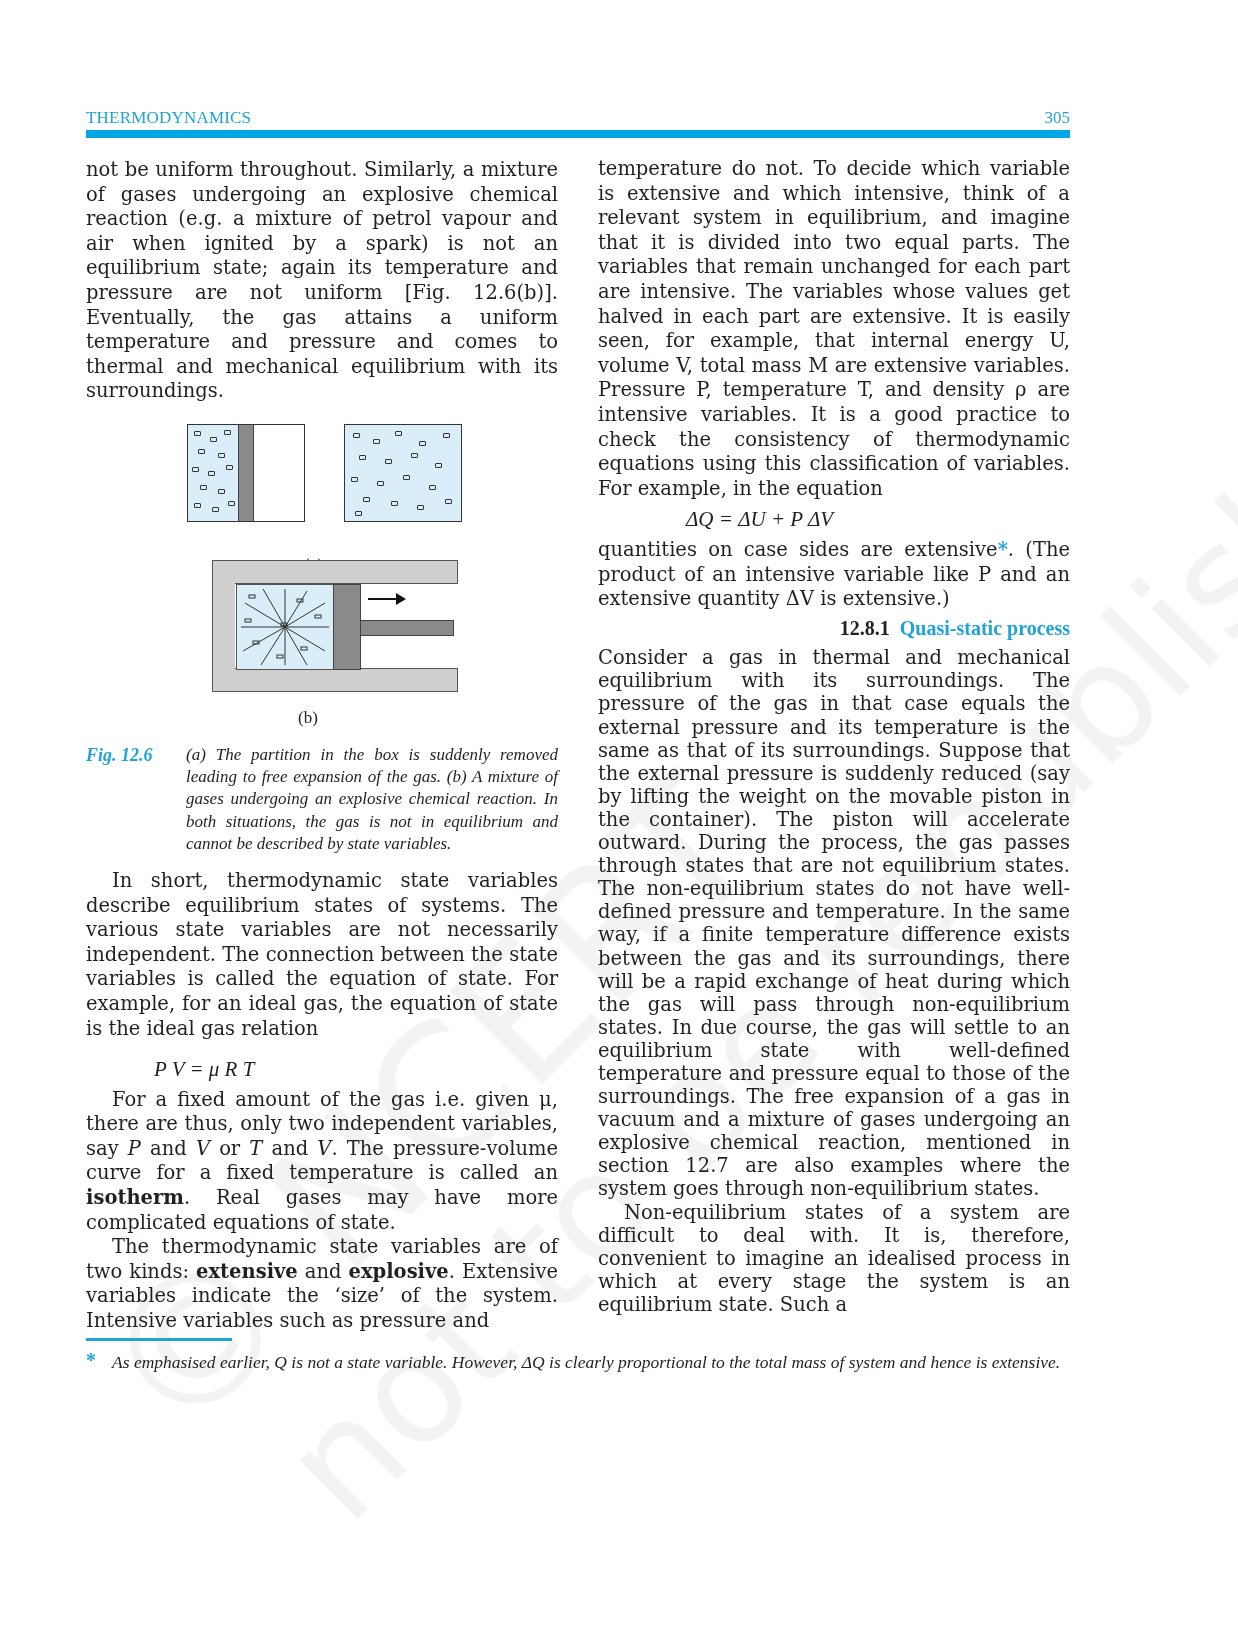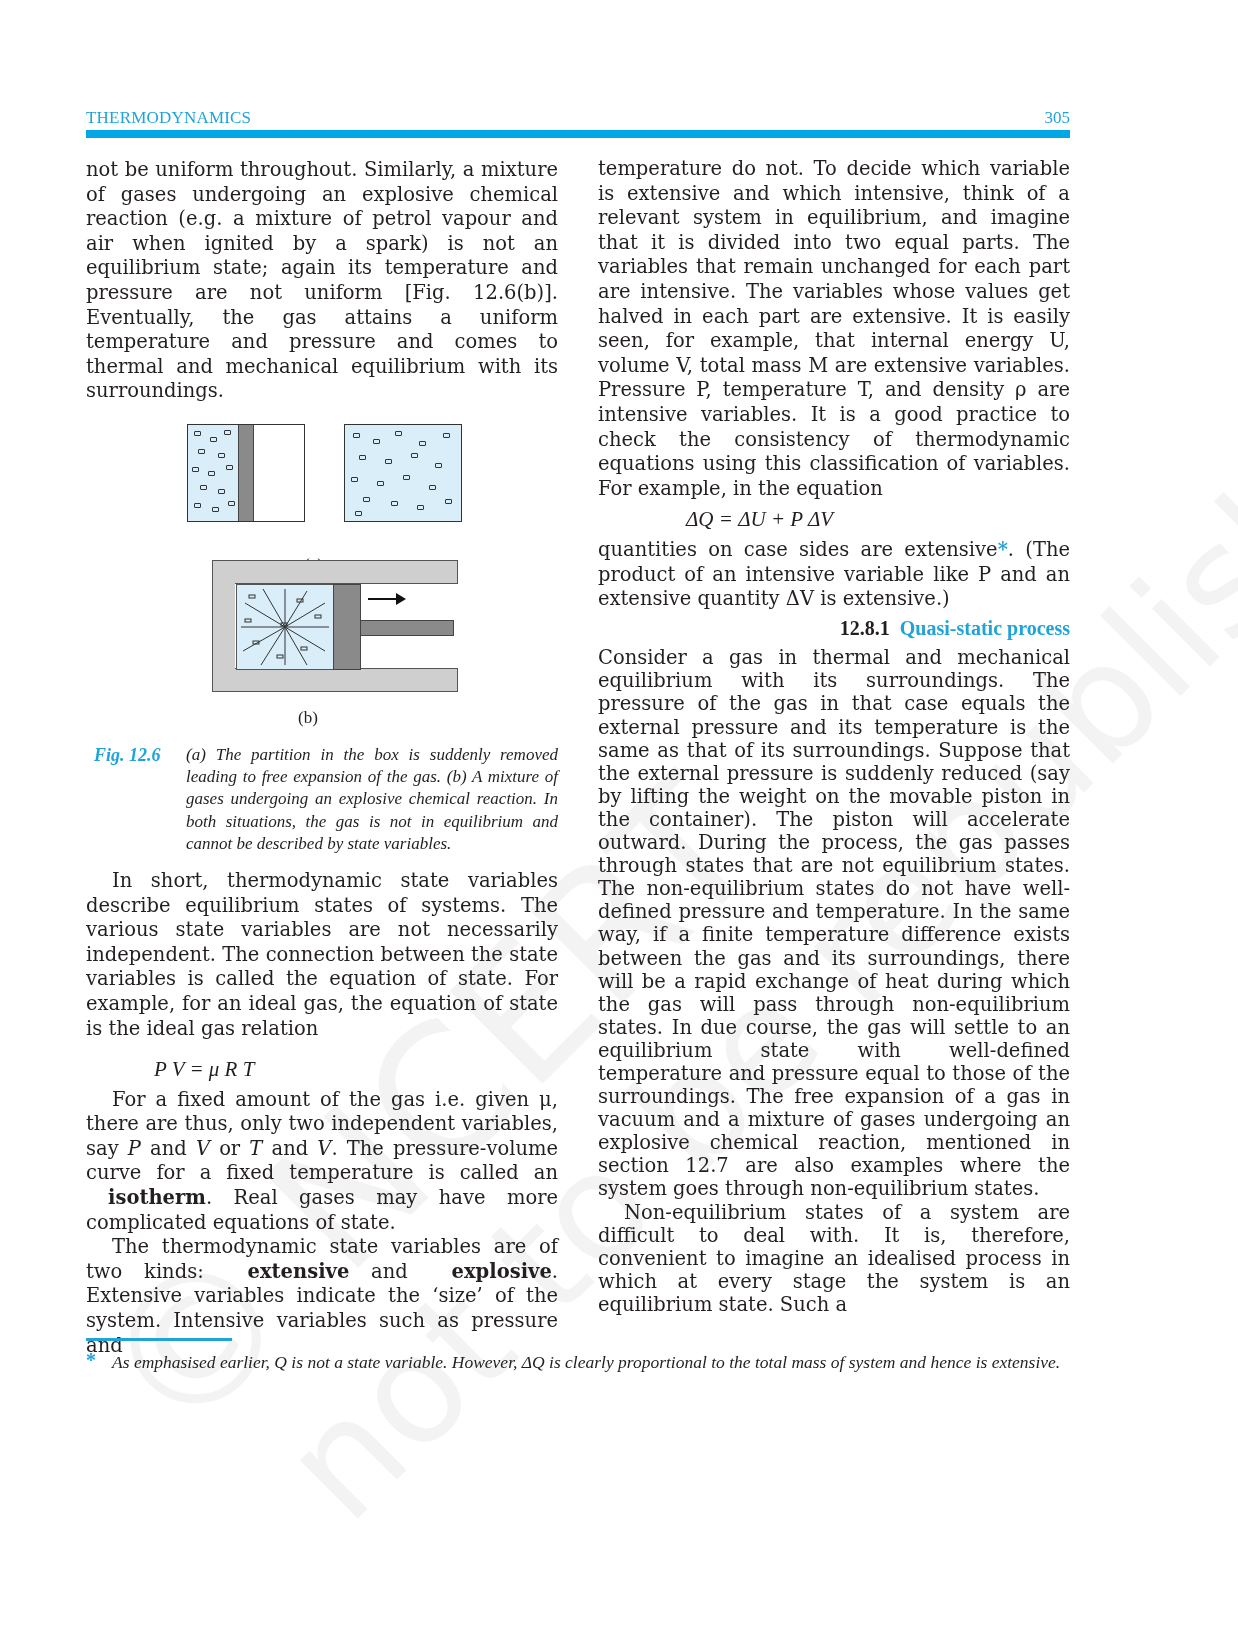--- a/index.html
+++ b/index.html
@@ -12,21 +12,21 @@
 
   .col { position: absolute; font-size: 19.5px; line-height: 24.6px; text-align: justify; }
   .col-left { left: 86px; top: 158px; width: 472px; }
   .col-right { left: 598px; top: 157px; width: 472px; }
   .col p { margin: 0; }
   .indent { text-indent: 26px; }
   .eq { font-family: "Liberation Serif", serif; font-style: italic; font-size: 21px; margin: 6px 0 6px 0; }
   .eq-left { padding-left: 68px; margin-top: 16px; }
   .eq-right { padding-left: 88px; }
   .ast { color: #1fa3d8; font-weight: bold; }
-  b { font-weight: bold; margin-left: 22px; }
+  b { font-weight: bold; }
   i { font-style: italic; }
 
   .figure { position: relative; width: 472px; }
   .fig-a { position: relative; height: 112px; margin-top: 20px; }
   .box { position: absolute; top: 0; height: 96px; border: 1.5px solid #333; background: #fff; }
   .box-a1 { left: 101px; width: 116px; }
   .box-a2 { left: 258px; width: 116px; background: #d9eef9; }
   .gas-a1 { position: absolute; left: 0; top: 0; width: 50px; height: 96px; background: #d9eef9; }
   .partition { position: absolute; left: 50px; top: 0; width: 14px; height: 96px; background: #8a8a8a; border-left: 1px solid #444; border-right: 1px solid #444; }
   .lbl { position: absolute; font-family: "Liberation Serif", serif; font-size: 17px; }
@@ -38,21 +38,21 @@
   .chamber { position: absolute; left: 150px; top: 24px; width: 96px; height: 84px; background: #d9eef9; border: 1px solid #555; }
   .piston { position: absolute; left: 247px; top: 24px; width: 26px; height: 84px; background: #8a8a8a; border: 1px solid #444; }
   .rod { position: absolute; left: 274px; top: 60px; width: 92px; height: 14px; background: #8a8a8a; border: 1px solid #444; }
   .arrow { position: absolute; left: 282px; top: 38px; width: 30px; height: 2px; background: #111; }
   .arrow:after { content: ""; position: absolute; right: -8px; top: -5px; border-left: 10px solid #111; border-top: 6px solid transparent; border-bottom: 6px solid transparent; }
   .lbl-b { left: 212px; top: 146px; }
   .particles { position: absolute; inset: 0; }
   .particles span { position: absolute; width: 5px; height: 3px; border: 1px solid #333; border-radius: 1px; }
 
   .caption { position: relative; margin-top: 44px; font-size: 17px; line-height: 22.2px; font-style: italic; font-family: "Liberation Serif", serif; }
-  .cap-label { position: absolute; left: 8px; top: 0; color: #1fa3d8; font-weight: bold; font-style: italic; font-size: 18px; }
+  .cap-label { position: absolute; left: 0; top: 0; color: #1fa3d8; font-weight: bold; font-style: italic; font-size: 18px; }
   .cap-text { margin-left: 100px; text-align: justify; }
 
   .sec-h { font-family: "Liberation Serif", serif; font-weight: bold; font-size: 20px; margin: 16px 0 4px 0; text-align: left; }
   .sec-h .num { color: #231f20; margin-right: 8px; }
   .sec-h .ttl { color: #1fa3d8; }
   .sub-h { font-family: "Liberation Serif", serif; font-weight: bold; font-size: 20px; margin: 4px 0 6px 0; text-align: right; }
   .sub-h .num { margin-right: 10px; }
   .sub-h .ttl { color: #1fa3d8; }
 
   .fn-rule { position: absolute; left: 86px; top: 1338px; width: 146px; height: 3px; background: #1fa3d8; }

